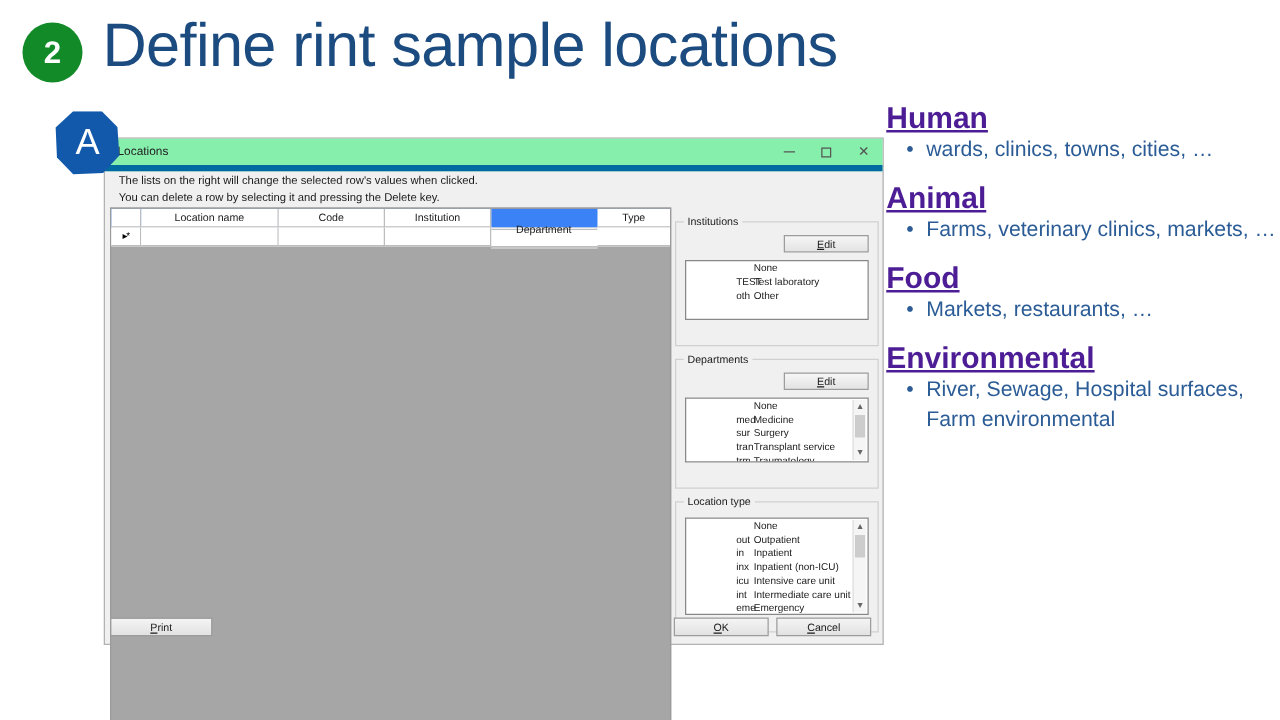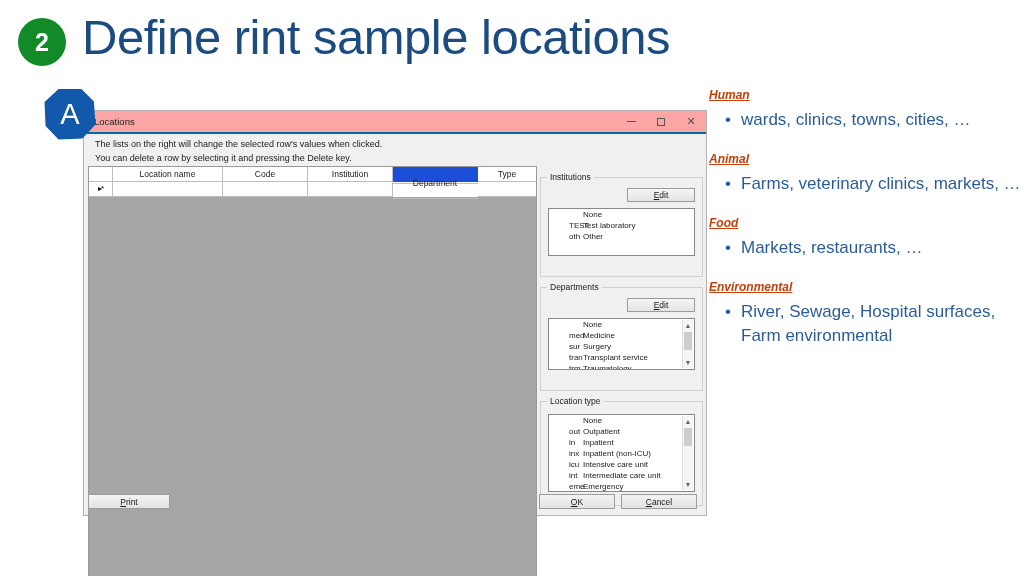--- a/index.html
+++ b/index.html
@@ -30,42 +30,42 @@
     font-size:29px;line-height:1;font-weight:400;
   }
 
   
   #locations-window{
     position:absolute;left:83px;top:110px;width:624px;height:406px;
     background:#f0f0f0;border:1px solid #b2b2b2;box-sizing:border-box;
     font-size:9px;color:#1a1a1a;z-index:20;
   }
   #window-titlebar{
-    position:relative;height:21px;background:#fca5a5;border-bottom:2px solid #0369a1;
+    position:relative;height:21px;background:#86efac;border-bottom:5px solid #0369a1;
   }
   #window-title{position:absolute;left:10px;top:5px;font-size:9.5px;color:#222;}
   .win-btn{
     position:absolute;top:0;width:30px;height:21px;display:flex;
     align-items:center;justify-content:center;font-size:11px;color:#555;
   }
   #btn-minimize{right:60px;}
   #btn-maximize{right:30px;}
   #btn-close{right:0px;}
   #btn-minimize .glyph{display:block;width:9px;height:1px;background:#555;}
   #btn-maximize .glyph{display:block;width:8px;height:8px;border:1px solid #555;box-sizing:border-box;}
 
   #instructions{position:absolute;left:11px;top:26px;width:540px;}
   #instructions div{line-height:14px;font-size:9px;color:#1a1a1a;}
 
   
   #locations-grid{
     position:absolute;left:4px;top:55px;width:449px;height:424px;
     border:1px solid #9a9a9a;background:#a6a6a6;box-sizing:border-box;overflow:hidden;
   }
-  #grid-header{display:flex;height:15px;background:#1d4ed8;}
+  #grid-header{display:flex;height:15px;background:#3b82f6;}
   #grid-header .cell{
     border-right:1px solid #bdbdbd;border-bottom:1px solid #bdbdbd;
     display:flex;align-items:center;justify-content:center;
     font-size:8.5px;color:#1a1a1a;box-sizing:border-box;background:#fff;
   }
   #grid-row{display:flex;height:15px;background:#ffffff;}
   #grid-row .cell{
     border-right:1px solid #bdbdbd;border-bottom:1px solid #bdbdbd;
     box-sizing:border-box;background:#fff;display:flex;align-items:center;
   }
@@ -96,21 +96,21 @@
     font-size:8.5px;color:#1a1a1a;display:flex;align-items:center;justify-content:center;
     box-sizing:border-box;
   }
   .listbox{
     position:absolute;left:7px;right:7px;background:#ffffff;border:1px solid #888;
     box-sizing:border-box;overflow:hidden;
   }
   #list-institutions{top:30px;height:48px;}
   #list-departments{top:30px;height:52px;}
   #list-locationtype{top:12px;height:78px;}
-  .list-item{display:flex;height:11px;line-height:11px;font-size:8px;color:#1a1a1a;}
+  .list-item{display:flex;height:11px;line-height:11px;font-size:8px;color:#1a1a1a;margin-left:20px;}
   .li-code{width:34px;padding-left:20px;box-sizing:border-box;}
   .li-label{flex:1;}
 
   .vscroll{
     position:absolute;right:1px;top:1px;bottom:1px;width:11px;background:#f5f5f5;
     border-left:1px solid #dedede;box-sizing:border-box;
   }
   .vscroll .arrow{
     height:11px;display:flex;align-items:center;justify-content:center;
     font-size:7px;color:#666;
@@ -127,22 +127,22 @@
     display:flex;align-items:center;justify-content:center;
   }
   #btn-print{left:4px;top:383px;width:82px;}
   #btn-ok{left:455px;top:383px;width:76px;}
   #btn-cancel{left:537px;top:383px;width:76px;}
   .accel{text-decoration:underline;}
 
   
   #category-list{position:absolute;left:709px;top:84px;width:312px;}
   .cat-heading{
-    font-size:12px;font-weight:bold;color:#c2410c;text-decoration:underline;
-    margin:0 0 2px 0;line-height:22px;font-style:italic;
+    font-size:24px;font-weight:bold;color:#4c1d95;text-decoration:underline;
+    margin:0 0 2px 0;line-height:22px;
   }
   .cat-bullet{
     display:flex;font-size:17px;color:#2b5c96;line-height:24px;
     margin:0 0 0 16px;
   }
   .cat-bullet .dot{width:16px;flex:none;}
   .cat-bullet .txt{flex:1;}
   .cat-block{margin-bottom:16px;}
 </style>
 </head>

